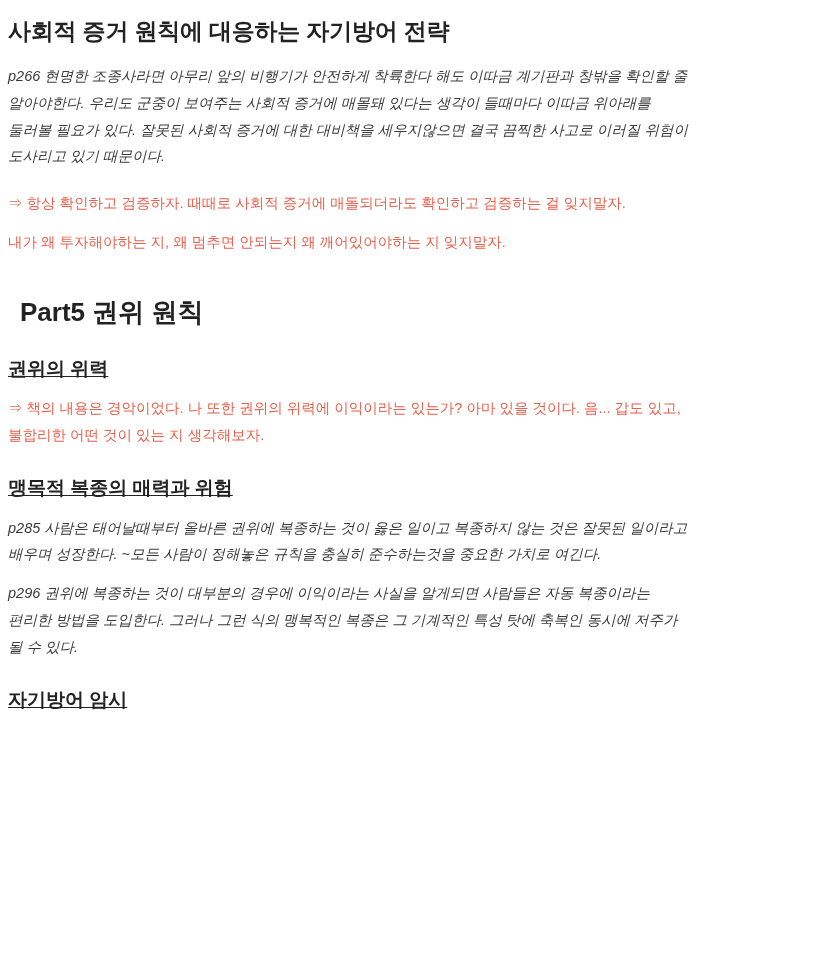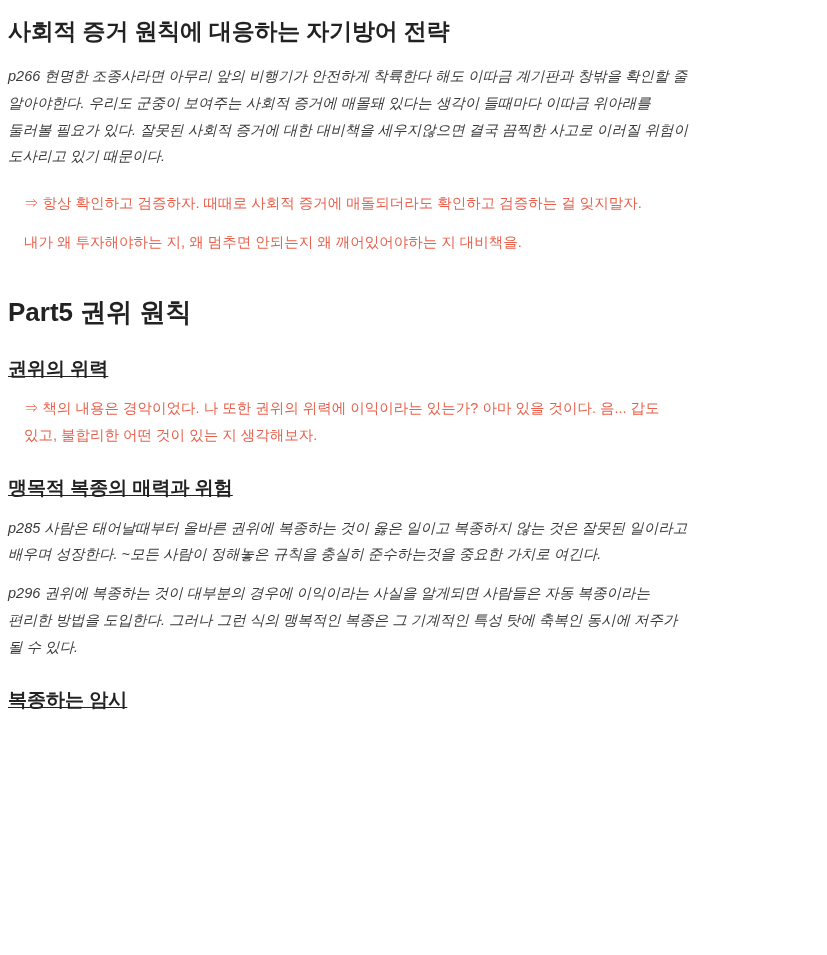--- a/index.html
+++ b/index.html
@@ -24,21 +24,21 @@
     font-weight: bold;
     color: #222222;
     margin: 8px 0 16px 0;
     line-height: 1.35;
     letter-spacing: -0.2px;
   }
   h2.part-heading {
     font-size: 26px;
     font-weight: bold;
     color: #222222;
-    margin: 40px 0 26px 0;
+    margin: 40px 0 26px 12px;
     line-height: 1.3;
   }
   h3.section-heading {
     font-size: 19px;
     font-weight: bold;
     color: #222222;
     margin: 26px 0 14px 0;
     line-height: 1.35;
     text-decoration: underline;
   }
@@ -46,51 +46,51 @@
     font-size: 14.5px;
     line-height: 1.85;
     margin: 0 0 12px 0;
     color: #3a3a3a;
     word-break: keep-all;
     font-style: italic;
   }
   p.note-text {
     font-size: 14.5px;
     line-height: 1.85;
-    margin: 0 0 12px 16px;
+    margin: 0 0 12px 0;
     color: #e8604c;
     word-break: keep-all;
   }
   .spacer-sm { height: 8px; }
 </style>
 </head>
 <body>
 
 <div class="page">
 
   <h1 class="doc-title">사회적 증거 원칙에 대응하는 자기방어 전략</h1>
 
   <p class="body-text">p266  현명한 조종사라면 아무리 앞의 비행기가 안전하게 착륙한다 해도 이따금 계기판과 창밖을 확인할 줄 알아야한다. 우리도 군중이 보여주는 사회적 증거에 매몰돼 있다는 생각이 들때마다 이따금 위아래를 둘러볼 필요가 있다. 잘못된 사회적 증거에 대한 대비책을 세우지않으면 결국 끔찍한 사고로 이러질 위험이 도사리고 있기 때문이다.</p>
 
   <div class="spacer-sm"></div>
 
   <p class="note-text">⇒  항상 확인하고 검증하자. 때때로 사회적 증거에 매돌되더라도 확인하고 검증하는 걸 잊지말자.</p>
 
 
-  <p class="note-text">내가 왜 투자해야하는 지, 왜 멈추면 안되는지 왜 깨어있어야하는 지 대비책을.</p>
+  <p class="note-text">내가 왜 투자해야하는 지, 왜 멈추면 안되는지 왜 깨어있어야하는 지 잊지말자.</p>
 
   <h2 class="part-heading">Part5  권위 원칙</h2>
 
   <h3 class="section-heading">권위의 위력</h3>
 
 
   <p class="note-text">⇒ 책의 내용은 경악이었다. 나 또한 권위의 위력에 이익이라는 있는가? 아마 있을 것이다. 음... 갑도 있고, 불합리한 어떤 것이 있는 지 생각해보자.</p>
 
   <h3 class="section-heading">맹목적 복종의 매력과 위험</h3>
 
   <p class="body-text">p285 사람은 태어날때부터 올바른 권위에 복종하는 것이 옳은 일이고 복종하지 않는 것은 잘못된 일이라고 배우며 성장한다. ~모든 사람이 정해놓은 규칙을 충실히 준수하는것을 중요한 가치로 여긴다.</p>
 
   <p class="body-text">p296 권위에 복종하는 것이 대부분의 경우에 이익이라는 사실을 알게되면 사람들은 자동 복종이라는 편리한 방법을 도입한다. 그러나 그런 식의 맹복적인 복종은 그 기계적인 특성 탓에 축복인 동시에 저주가 될 수 있다.</p>
 
 
-  <h3 class="section-heading">복종하는 암시</h3>
+  <h3 class="section-heading">자기방어 암시</h3>
 
 </div>
 
 </body></html>

